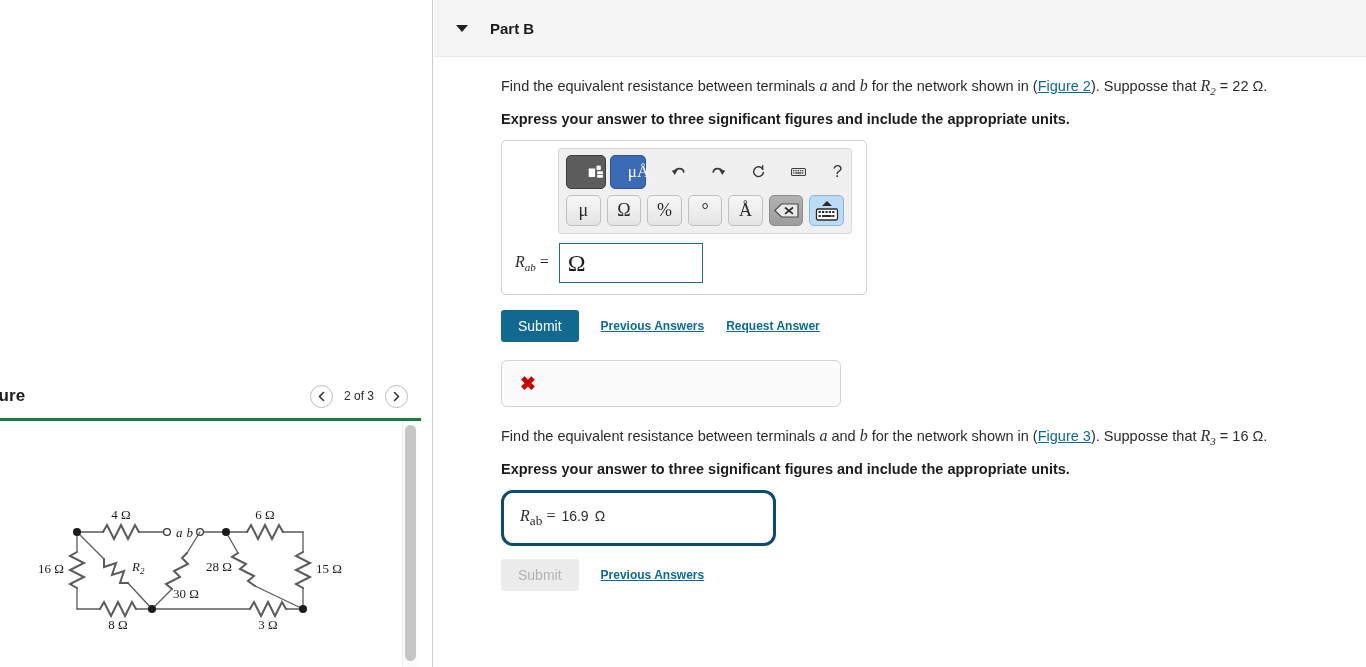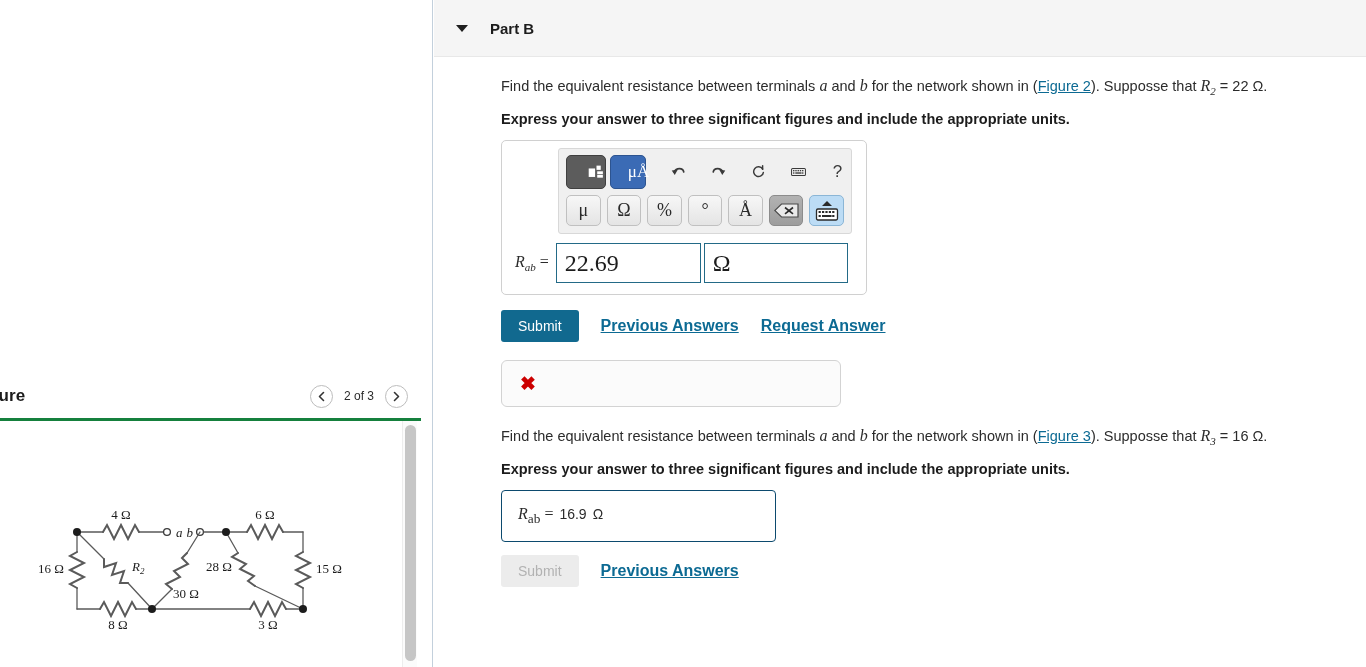--- a/index.html
+++ b/index.html
@@ -164,38 +164,38 @@
   .btn-row { display: flex; align-items: center; gap: 22px; margin-bottom: 18px; }
   .btn-submit {
     background: #11698f; color: #fff;
     border: none; border-radius: 3px;
     font-size: 14px; font-weight: normal;
     padding: 8px 17px; cursor: pointer;
     font-family: "Liberation Sans", sans-serif;
   }
   .btn-submit.disabled { background: #ececec; color: #b2b2b2; cursor: default; }
   .link-btn {
-    color: #0c6a93; font-size: 16px; font-weight: bold;
+    color: #0c6a93; font-size: 12px; font-weight: bold;
     text-decoration: underline; cursor: pointer; text-align: right;
   }
 
   .feedback {
     border: 1px solid #d3d3d3; border-radius: 6px;
     background: #fbfbfb;
     display: flex; align-items: center;
     padding: 13px 22px 13px 18px;
     width: 340px;
   }
   .feedback .icon { font-size: 19px; margin-right: 17px; line-height: 1; }
   .feedback .icon.x { color: #cc0000; font-weight: bold; }
   .feedback .msg { font-size: 14px; font-weight: bold; color: #1c1c1c; }
 
   .answered-box {
     width: 275px;
-    border: 1px solid #0c4a6e; border-radius: 4px;
+    border: 3px solid #0c4a6e; border-radius: 12px;
     background: #fff;
     padding: 14px 16px;
     margin-bottom: 13px;
     font-family: "Liberation Serif", serif; font-size: 16px;
   }
   .answered-box .val { font-family: "Liberation Sans", sans-serif; font-size: 14px; margin-left: 6px; }
 </style>
 </head>
 <body>
 
@@ -398,23 +398,20 @@
                     <rect x="7" y="15" width="9.6" height="2"></rect>
                   <rect x="17.2" y="15" width="2.2" height="2"></rect>
                 </g>
               </svg>
             </div>
           </div>
         </div>
 
         <div class="answer-row">
           <span class="ans-label"><i>R</i><sub>ab</sub><span> =</span></span>
-          <div class="ans-input">
-              <span>22.69</span>
-            </div>
           <div class="ans-unit">
               <span>Ω</span>
             </div>
         </div>
       </div>
 
       <div class="btn-row">
         <button class="btn-submit">Submit</button>
         <span class="link-btn">Previous Answers</span>
         <span class="link-btn">Request Answer</span>

